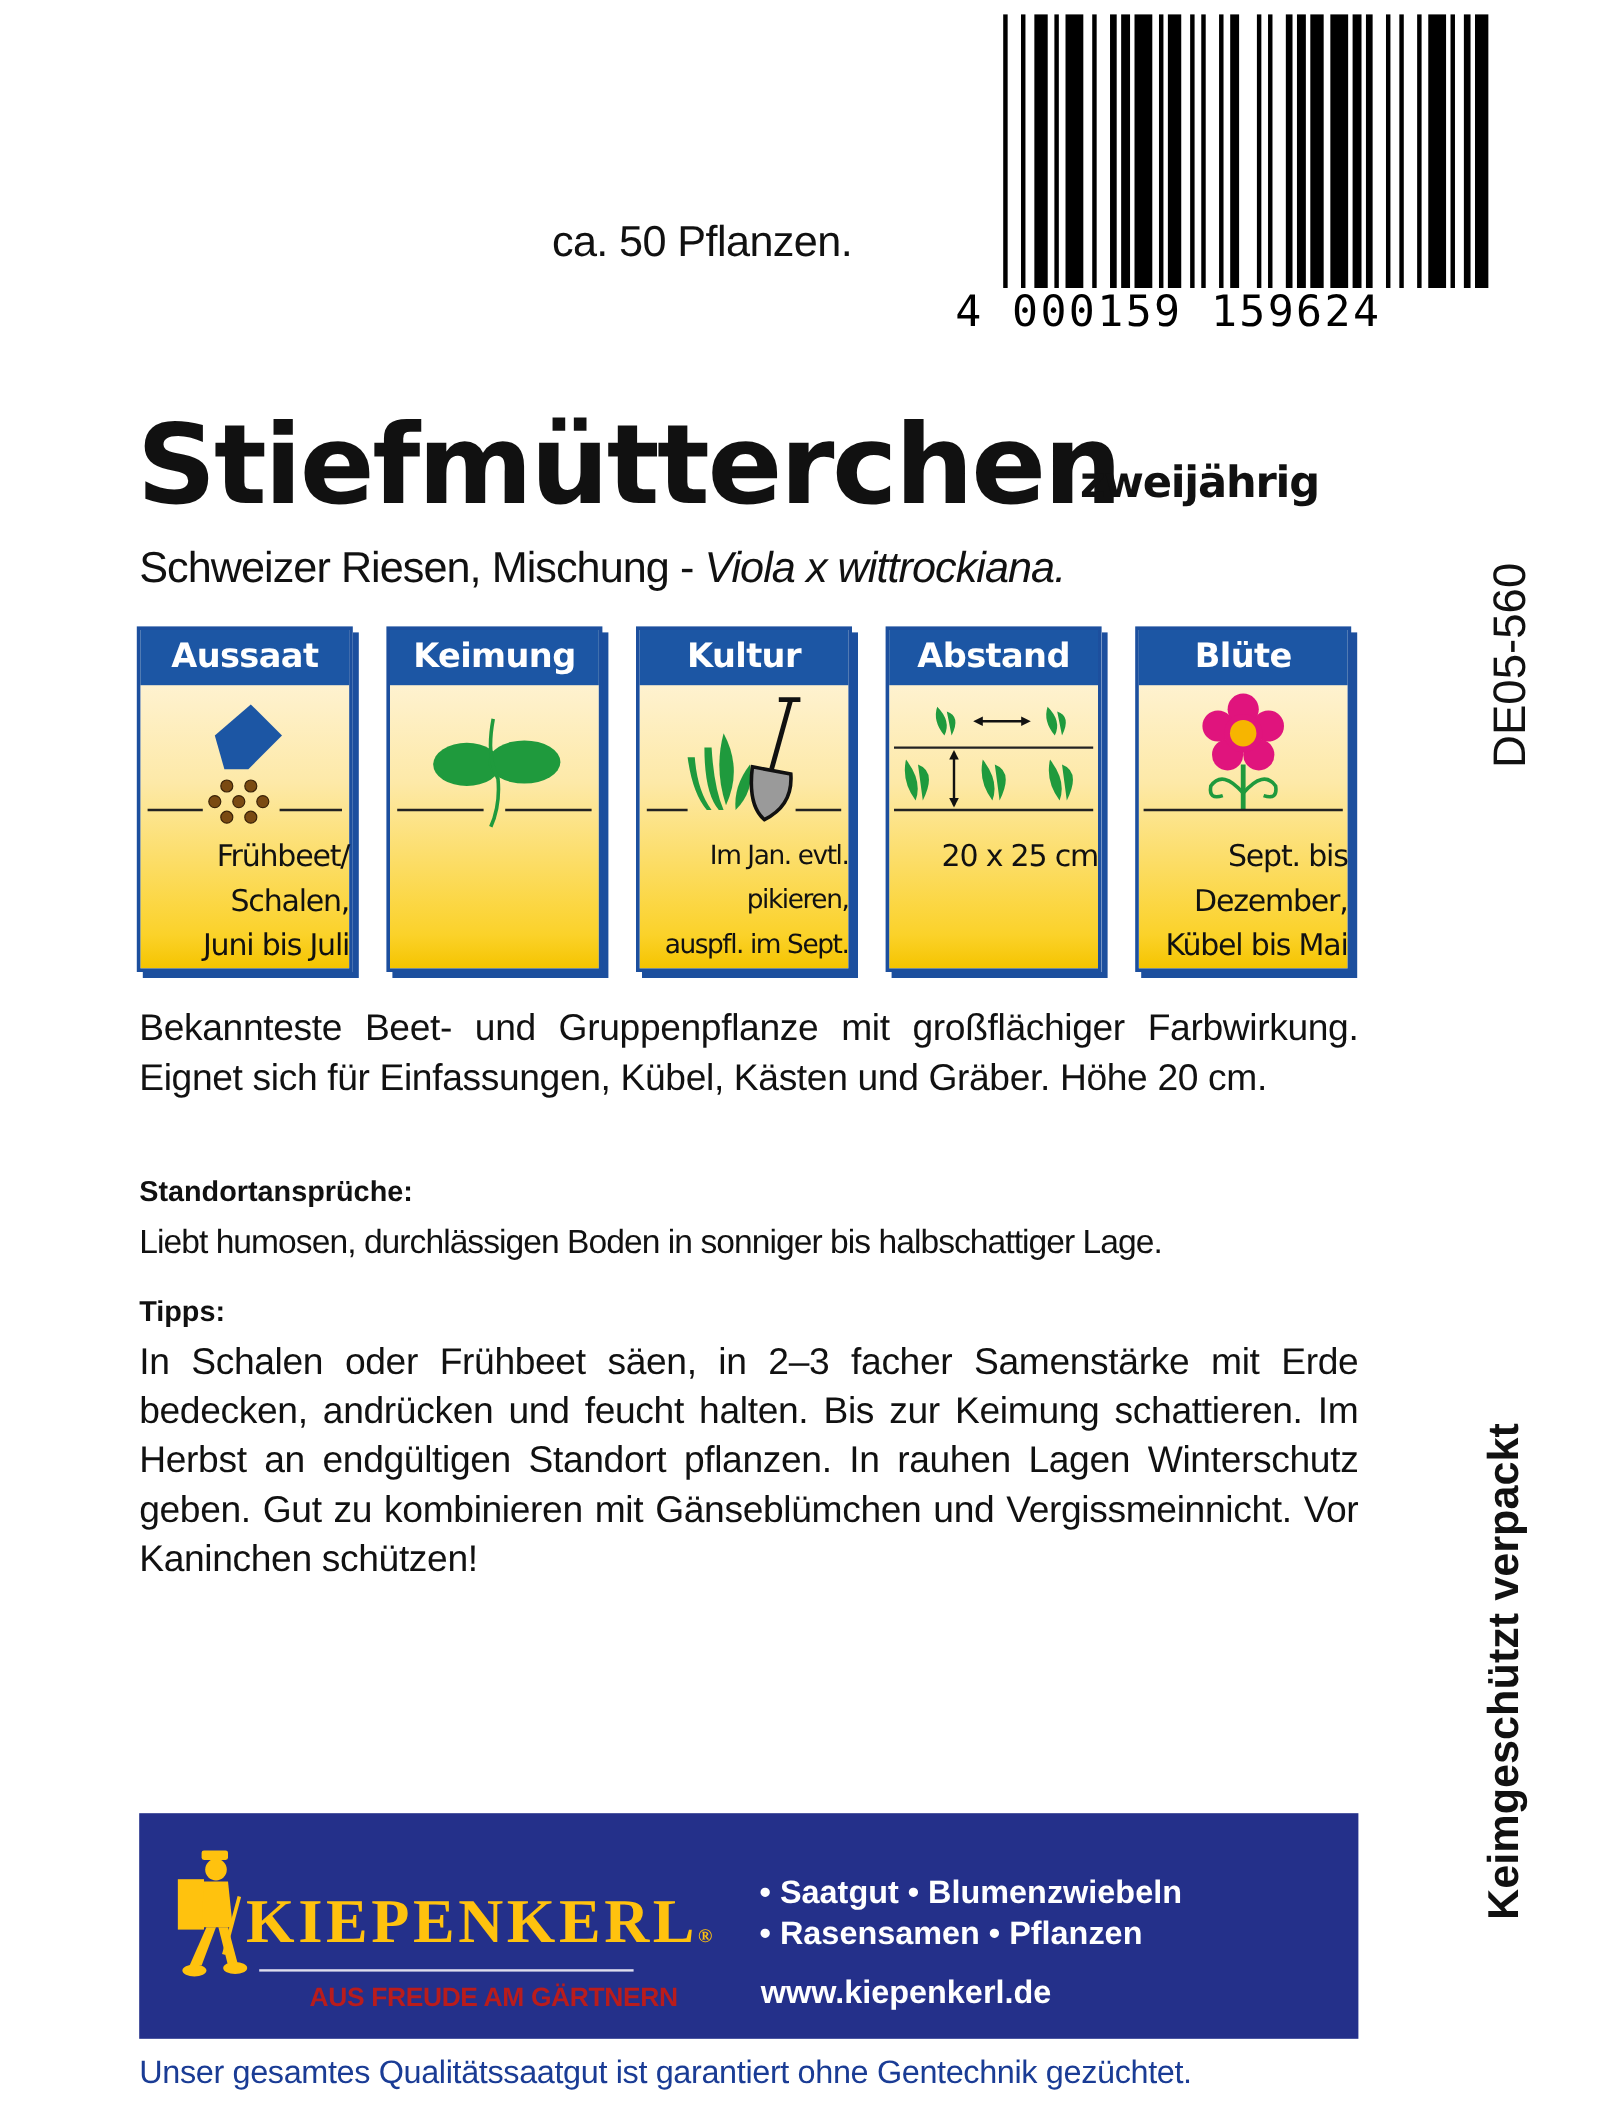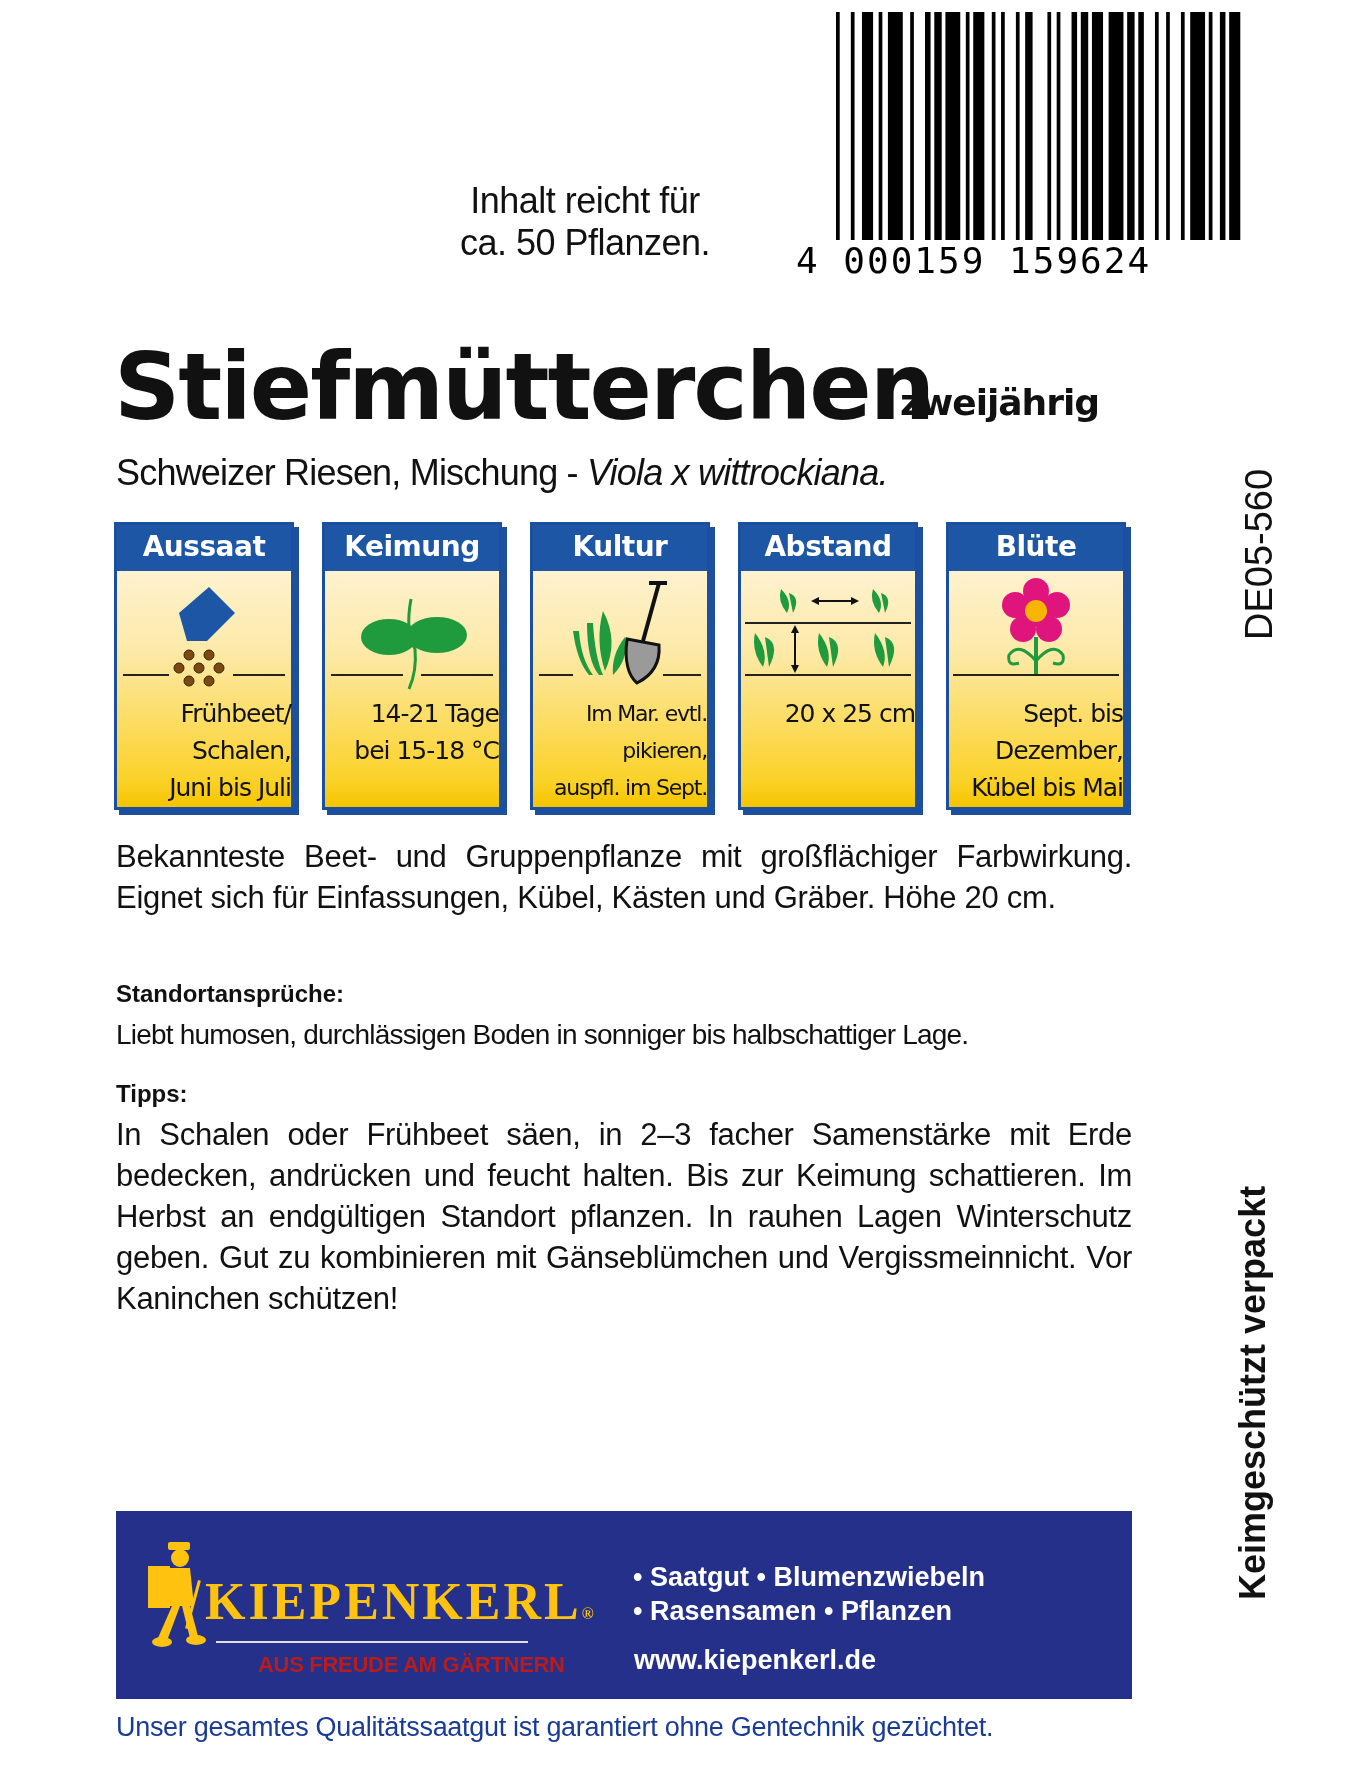--- a/index.html
+++ b/index.html
@@ -31,21 +31,20 @@
   #logo-line{left:216px;top:1641px;width:312px;height:2px;background:#dde;}
   #logo-tag{left:258px;top:1652px;color:#b91c1c;font-size:22px;font-weight:bold;letter-spacing:-0.3px;}
   #products{left:633px;top:1560px;color:#fff;font-weight:bold;font-size:27px;line-height:34px;}
   #website{left:634px;top:1645px;color:#fff;font-weight:bold;font-size:27px;}
   #gmo-note{left:116px;top:1712px;color:#1a3c95;font-size:27px;letter-spacing:-0.3px;}
 </style>
 </head>
 <body>
 
 <div id="content-note" class="abs">
-  <div>Inhalt reicht für</div>
   <div>ca. 50 Pflanzen.</div>
 </div>
 
 <div id="barcode" class="abs">
   <div class="bars" style="transform: scaleX(1.85455); transform-origin: left top;">
       <div class="bar" style="width: 2px;"></div>
       <div class="" style="width: 6px;"></div>
       <div class="bar" style="width: 2px;"></div>
       <div class="" style="width: 4px;"></div>
       <div class="bar" style="width: 6px;"></div>
@@ -144,45 +143,41 @@
   <div class="ph">Keimung</div>
   <div class="pic">
     <svg width="174" height="120" viewBox="0 0 174 120">
       <ellipse cx="64" cy="66" rx="28" ry="18" fill="#1f9a3d"></ellipse>
       <ellipse cx="112" cy="64" rx="30" ry="18" fill="#1f9a3d"></ellipse>
       <path d="M86 28 Q80 60 90 78 Q92 100 84 118" stroke="#1f9a3d" stroke-width="3" fill="none"></path>
       <line x1="6" y1="104" x2="78" y2="104" stroke="#222" stroke-width="2"></line>
       <line x1="96" y1="104" x2="168" y2="104" stroke="#222" stroke-width="2"></line>
     </svg>
   </div>
-  <div class="ptext">
-    <div>14-21 Tage</div>
-    <div>bei 15-18 °C</div>
-  </div>
 </div>
 
 <div class="panel" style="left:530px">
   <div class="ph">Kultur</div>
   <div class="pic">
     <svg width="174" height="120" viewBox="0 0 174 120">
       <g fill="#1f9a3d">
         <path d="M40 60 Q44 90 56 104 L60 104 Q48 88 46 60 Z"></path>
         <path d="M54 52 Q54 90 66 104 L70 104 Q62 86 60 52 Z"></path>
         <path d="M70 40 Q62 70 72 100 Q86 70 70 40 Z"></path>
         <path d="M92 66 Q78 84 80 104 Q96 88 92 66 Z"></path>
       </g>
       <line x1="116" y1="12" x2="134" y2="12" stroke="#111" stroke-width="4"></line>
       <line x1="126" y1="12" x2="110" y2="70" stroke="#111" stroke-width="4"></line>
       <path d="M94 68 L126 74 Q128 100 104 112 Q90 100 94 68 Z" fill="#9a9a9a" stroke="#111" stroke-width="3"></path>
       <line x1="6" y1="104" x2="40" y2="104" stroke="#222" stroke-width="2"></line>
       <line x1="130" y1="104" x2="168" y2="104" stroke="#222" stroke-width="2"></line>
     </svg>
   </div>
   <div class="ptext" style="font-size:22px;letter-spacing:-1.2px;">
-    <div>Im Mar. evtl.</div>
+    <div>Im Jan. evtl.</div>
     <div>pikieren,</div>
     <div>auspfl. im Sept.</div>
   </div>
 </div>
 
 <div class="panel" style="left:738px">
   <div class="ph">Abstand</div>
   <div class="pic">
     <svg width="174" height="120" viewBox="0 0 174 120">
       <g fill="#1f9a3d">

